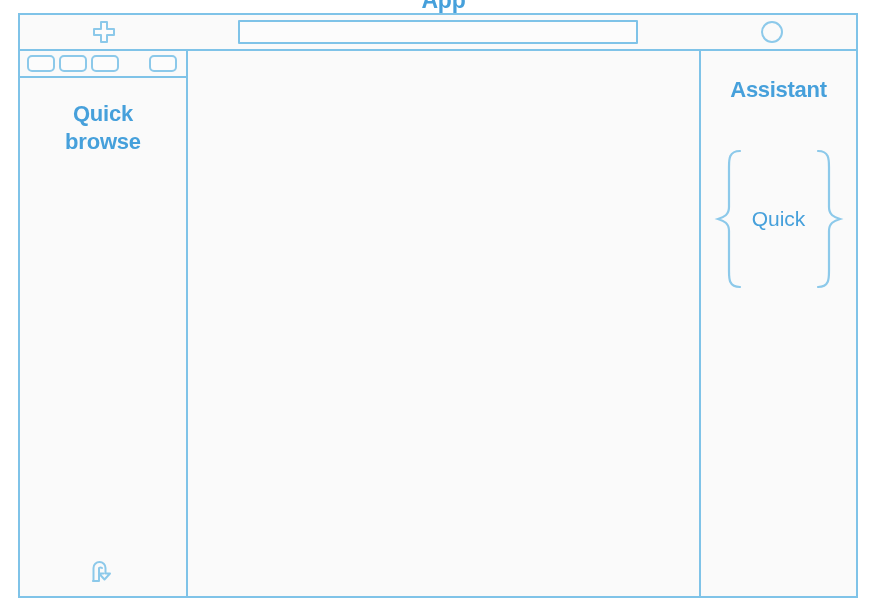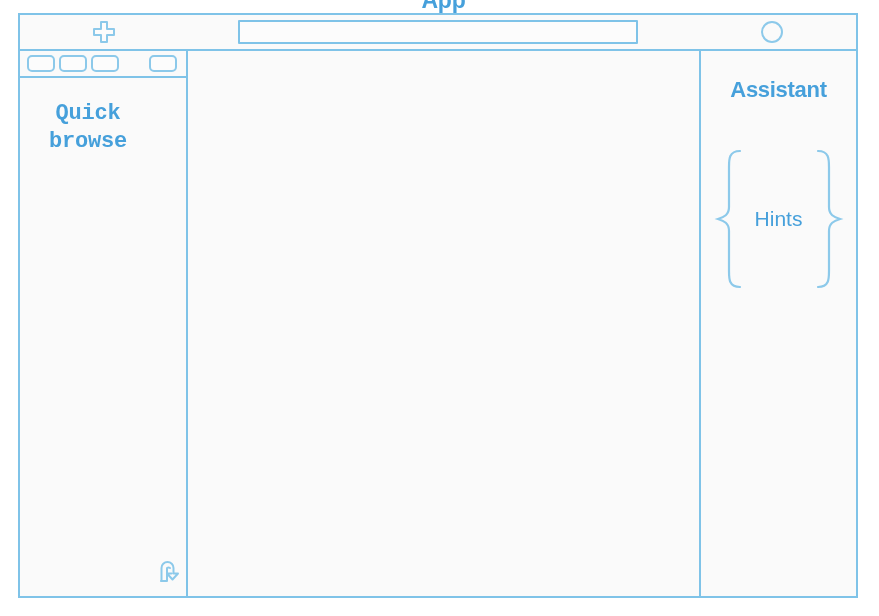--- a/index.html
+++ b/index.html
@@ -122,22 +122,21 @@
   .tab-chip.trailing {
     margin-left: auto;
     margin-right: 2px;
   }
 
   #sidebar-content {
     flex: 1 1 auto;
     position: relative;
     min-height: 0;
     display: flex;
-    flex-direction: row;
-    font-family: Liberation Mono, monospace;
+    flex-direction: column;
   }
   #quick-browse-title {
     margin: 22px 0 0 0;
     padding: 0 14px;
     text-align: center;
     font-size: 22px;
     font-weight: bold;
     line-height: 1.26;
     color: #46a0db;
     letter-spacing: -0.2px;
@@ -267,18 +266,18 @@
     <div id="assistant-panel">
       <div id="assistant-title">Assistant</div>
 
       <div id="hints-block">
         <svg width="138" height="144" viewBox="0 0 138 144" aria-hidden="true">
 
           <path d="M30 4 C19 4 19 12 19 20 V60 C19 68 14 70 8 72 C14 74 19 76 19 84 V124 C19 132 19 140 30 140" fill="none" stroke="#8cc9ea" stroke-width="2.2" stroke-linecap="round"></path>
 
           <path d="M108 4 C119 4 119 12 119 20 V60 C119 68 124 70 130 72 C124 74 119 76 119 84 V124 C119 132 119 140 108 140" fill="none" stroke="#8cc9ea" stroke-width="2.2" stroke-linecap="round"></path>
         </svg>
-        <span id="hints-label">Hints</span>
+        <span id="hints-label">Quick</span>
       </div>
     </div>
 
   </div>
 </div>
 
 </body></html>

